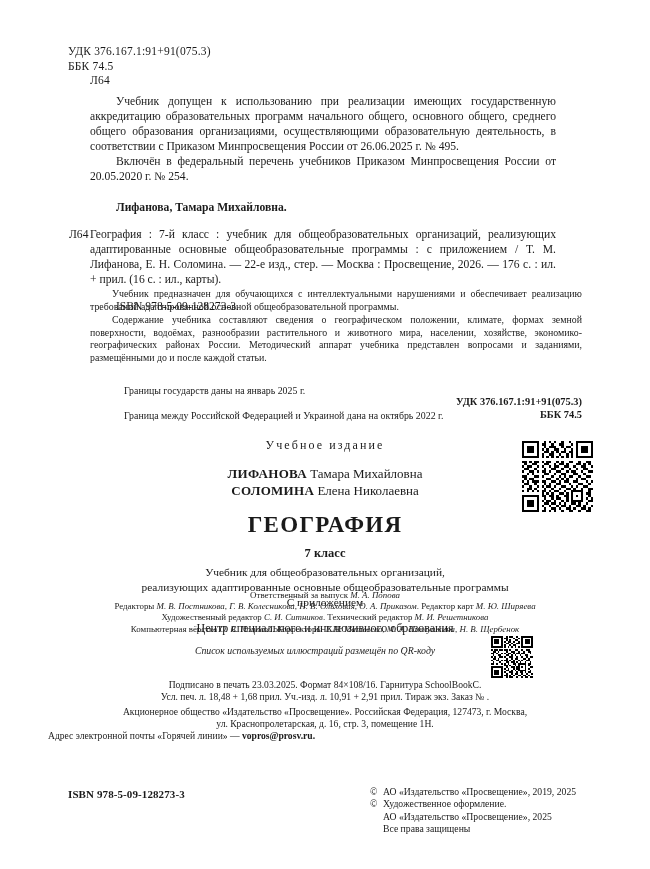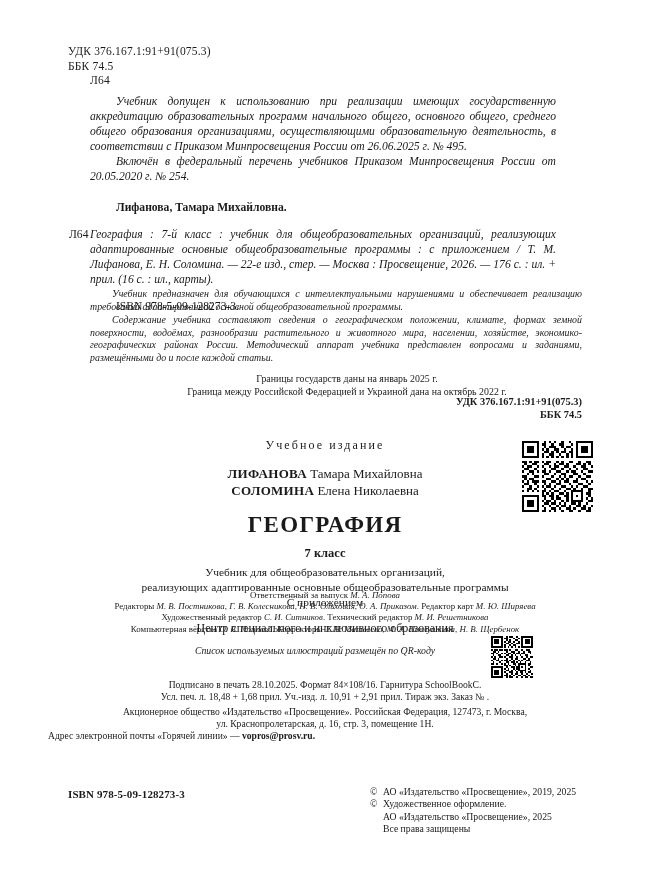--- a/index.html
+++ b/index.html
@@ -16,21 +16,21 @@
     overflow: hidden;
   }
   .page {
     position: relative;
     width: 650px;
     height: 869px;
     box-sizing: border-box;
   }
 
   
-  .just      { text-align: justify; text-align-last: left; font-style: italic; }
+  .just      { text-align: justify; text-align-last: left; }
 
   
   .classmarks {
     position: absolute;
     left: 68px;
     top: 44px;
     font-size: 11.5px;
     line-height: 14.5px;
     letter-spacing: 0.2px;
   }
@@ -87,21 +87,21 @@
 
   
   .borders {
     position: absolute;
     left: 90px;
     top: 372px;
     width: 492px;
     font-size: 9.9px;
     line-height: 13px;
   }
-  .borders p { margin: 0; text-indent: 22px; text-align: center; }
+  .borders p { margin: 12px; text-indent: 22px; }
 
   
   .classmarks-rep {
     position: absolute;
     left: 340px;
     top: 395px;
     width: 242px;
     font-size: 10.4px;
     line-height: 13px;
     font-weight: bold;
@@ -313,21 +313,21 @@
   <div class="credits">
     <p class="ital-host">Ответственный за выпуск <i>М. А. Попова</i></p>
     <p>Редакторы <i>М. В. Постникова</i>, <i>Г. В. Колесникова</i>, <i>Н. В. Ольховая</i>, <i>О. А. Приказом</i>. Редактор карт <i>М. Ю. Ширяева</i></p>
     <p>Художественный редактор <i>С. И. Ситников</i>. Технический редактор <i>М. И. Решетникова</i></p>
     <p>Компьютерная вёрстка <i>О. В. Поповой</i>. Корректоры <i>Т. Н. Матвеева</i>, <i>М. А. Павлушкина</i>, <i>Н. В. Щербенок</i></p>
   </div>
 
   <div class="qr-note">Список используемых иллюстраций размещён по QR-коду</div>
 
   <div class="specs">
-    <p>Подписано в печать 28.10.2025. Формат 84×108/16. Гарнитура SchoolBookC.</p>
+    <p>Подписано в печать 23.03.2025. Формат 84×108/16. Гарнитура SchoolBookC.</p>
     <p>Усл. печ. л. 18,48 + 1,68 прил. Уч.-изд. л. 10,91 + 2,91 прил. Тираж          экз. Заказ №                .</p>
   </div>
 
   <div class="publisher">
     <p>Акционерное общество «Издательство «Просвещение». Российская Федерация, 127473, г. Москва,</p>
     <p>ул. Краснопролетарская, д. 16, стр. 3, помещение 1Н.</p>
   </div>
   <div class="email-line">
     <span>Адрес электронной почты «Горячей линии»  —  </span><span class="mail">vopros@prosv.ru.</span>
   </div>

